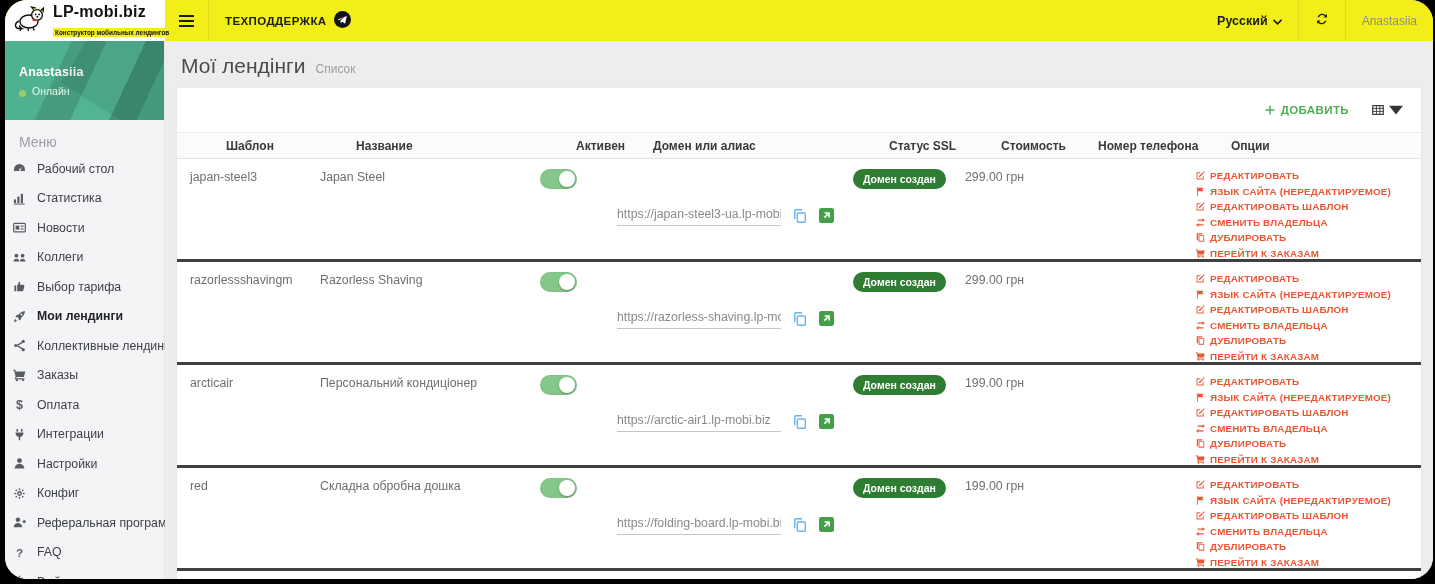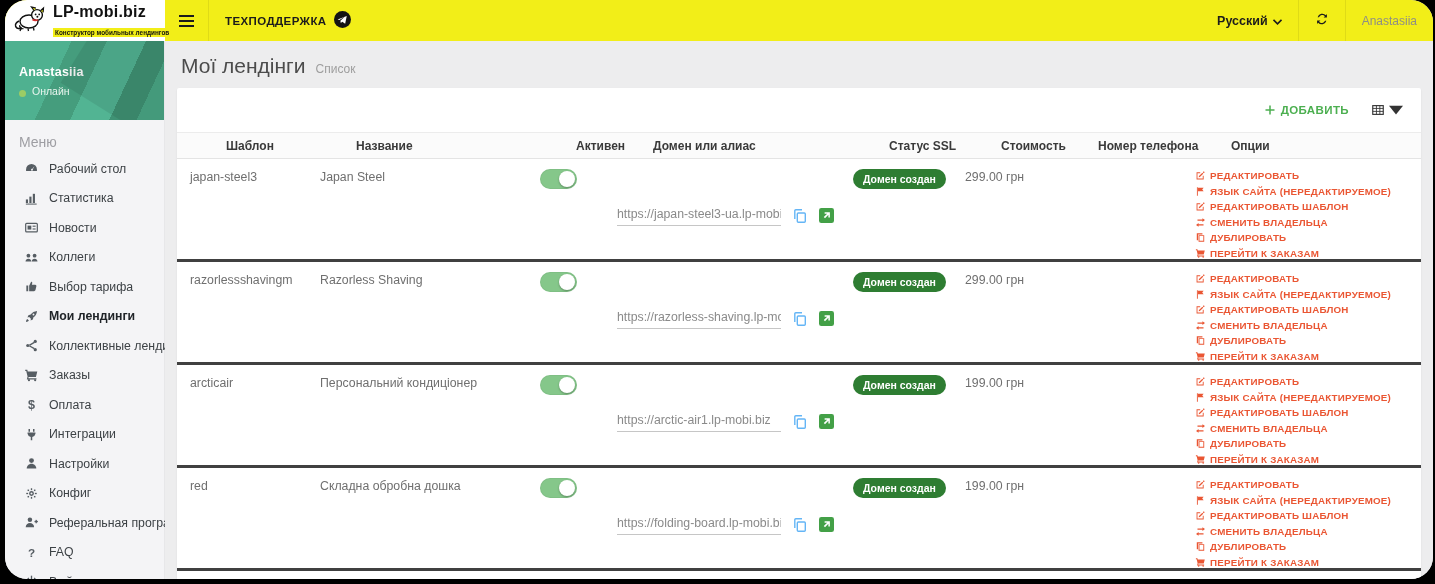--- a/index.html
+++ b/index.html
@@ -23,21 +23,21 @@
 
   
   .sidebar { position:absolute; left:0; top:41px; bottom:0; width:160px; background:#f4f4f6; border-right:1px solid rgba(0,0,0,.05); }
   .user-panel { height:79px; position:relative; overflow:hidden;
     background:linear-gradient(115deg,#4fb190 0 34%,#459d7d 34% 52%,#52b493 52% 72%,#3f9274 72% 86%,#4aa886 86%); }
   .user-panel::after { content:""; position:absolute; right:-30px; top:-40px; width:110px; height:120px; background:rgba(0,0,0,.08); transform:rotate(32deg); }
   .user-name { position:absolute; left:14px; top:24px; color:#fff; font-size:12.5px; font-weight:bold; letter-spacing:.2px; }
   .user-status { position:absolute; left:14px; top:44px; color:#e8f5ee; font-size:10.5px; display:flex; align-items:flex-end; gap:6px; }
   .online-dot { width:7px; height:7px; border-radius:50%; background:#9ccc65; }
   .menu-label { font-size:14px; color:#9e9ea3; padding:14px 0 4px 14px; }
-  .menu-item { display:flex; align-items:center; gap:10px; height:29.5px; padding-left:18px; font-size:12.3px; color:#3d4246; cursor:pointer; white-space:nowrap; }
+  .menu-item { display:flex; align-items:center; gap:10px; height:29.5px; padding-left:6px; font-size:12.3px; color:#3d4246; cursor:pointer; white-space:nowrap; }
   .menu-item.active { font-weight:bold; color:#202428; }
   .menu-item .mi-icon { width:16px; height:15px; color:#565d63; flex:none; display:flex; align-items:center; justify-content:center; }
   .menu-item svg { width:15px; height:15px; fill:currentColor; }
 
   
   .main { position:absolute; left:160px; top:41px; right:0; bottom:0; background:#ededee; overflow:hidden; }
   .page-head { padding:13px 0 10px 16px; display:flex; align-items:baseline; gap:10px; }
   .page-title { font-size:21px; color:#4c4c4c; font-weight:400; }
   .page-subtitle { font-size:12px; color:#9e9e9e; }
   .card { background:#fff; margin:0 12px; border-radius:2px; box-shadow:0 1px 2px rgba(0,0,0,.08); min-height:480px; }

